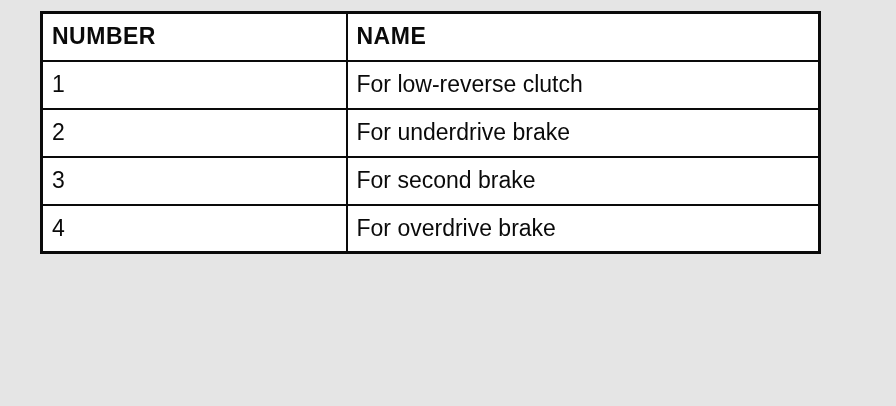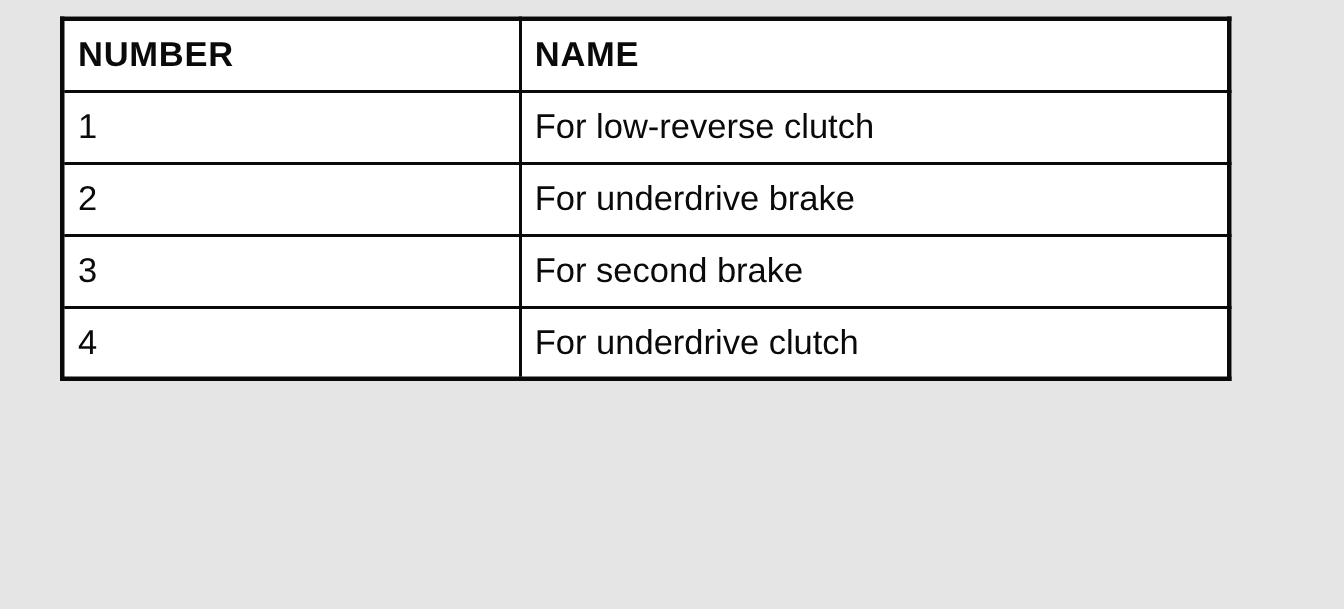--- a/index.html
+++ b/index.html
@@ -70,17 +70,17 @@
       <tr>
         <td>2</td>
         <td>For underdrive brake</td>
       </tr>
       <tr>
         <td>3</td>
         <td>For second brake</td>
       </tr>
       <tr>
         <td>4</td>
-        <td>For underdrive clutch</td>
+        <td>For overdrive brake</td>
       </tr>
     </tbody>
   </table>
 </div>
 
 </body></html>

